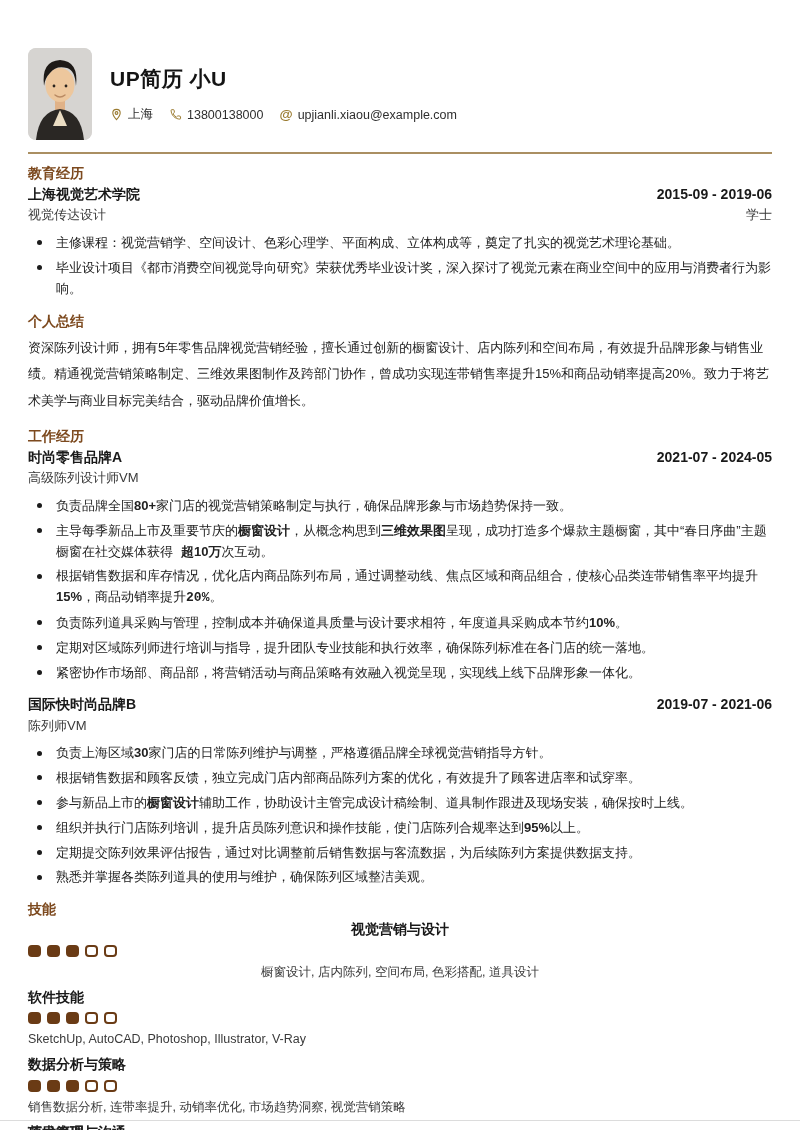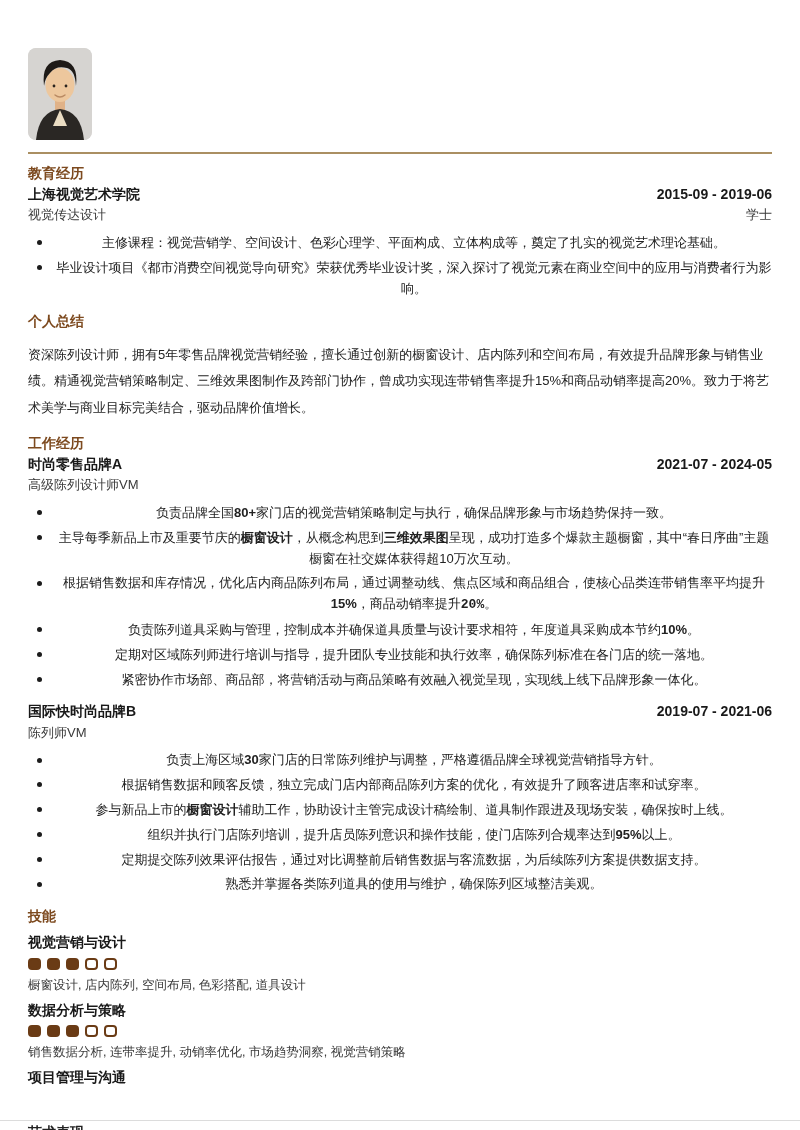--- a/index.html
+++ b/index.html
@@ -35,27 +35,27 @@
 
   
   .sec-title{font-size:14px;font-weight:700;color:var(--accent);margin-top:12px;line-height:1.3;}
   .sec-title.first{margin-top:10px;}
   .row{display:flex;justify-content:space-between;align-items:center;line-height:1.3;}
   .row.head{font-size:14px;font-weight:700;color:#191919;margin-top:3px;}
   .row.sub{font-size:13px;color:#3a3a3a;margin-top:4px;}
   ul.blts{list-style:none;margin-top:9px;}
   ul.blts li{
     position:relative;font-size:13px;line-height:1.6;color:#222;
-    padding-left:28px;margin-bottom:4px;text-align:center;
+    padding-left:28px;margin-bottom:4px;
   }
   ul.blts li::before{
     content:"";position:absolute;left:9px;top:.55em;
     width:5px;height:5px;border-radius:50%;background:#1c1c1c;
   }
-  .para{font-size:13px;line-height:2.05;color:#222;margin-top:12px;}
+  .para{font-size:13px;line-height:2.05;color:#222;margin-top:5px;}
   .job{margin-top:12px;}
   .job.first{margin-top:2px;}
 
   
   .skill-group{margin-top:8px;}
   .skill-name{font-size:14px;font-weight:700;color:#191919;line-height:1.3;}
   .dots{display:flex;gap:6px;margin-top:6px;}
   .dot{width:13px;height:12px;border:2.5px solid var(--dot);border-radius:4px;background:#fff;}
   .dot.filled{background:var(--dot);}
   .skill-kw{font-size:12.5px;color:#3a3a3a;margin-top:7px;line-height:1.3;}
@@ -83,20 +83,42 @@
           <path d="M8 92 Q11 63 32 61 Q53 63 56 92 Z" fill="#2a2724"></path>
           <path d="M25 78 L32 62 L39 78 Z" fill="#e9dcc3"></path>
           <ellipse cx="32" cy="37" rx="14.5" ry="17" fill="#edc79d"></ellipse>
           <path d="M16 38 Q13 13 32 12 Q51 13 48 38 Q47 22 39 20 Q28 17 22 25 Q17 30 16 38 Z" fill="#1e1a17"></path>
           <circle cx="26" cy="38" r="1.4" fill="#2a241f"></circle>
           <circle cx="38" cy="38" r="1.4" fill="#2a241f"></circle>
           <path d="M27 47 Q32 51 37 47" fill="none" stroke="#b98a63" stroke-width="1.4" stroke-linecap="round"></path>
         </g>
       </svg>
     </div>
+    <div class="id">
+      <h1>UP简历 小U</h1>
+      <div class="contact">
+        <span class="citem">
+          <svg class="iconsvg" width="13" height="13" viewBox="0 0 24 24">
+            <path d="M12 2.5C8.2 2.5 5.2 5.4 5.2 9.1c0 4.9 6.8 12.4 6.8 12.4s6.8-7.5 6.8-12.4c0-3.7-3-6.6-6.8-6.6z" fill="none" stroke="var(--gold)" stroke-width="2"></path>
+            <circle cx="12" cy="9.2" r="2.5" fill="none" stroke="var(--gold)" stroke-width="2"></circle>
+          </svg>
+          <span>上海</span>
+        </span>
+        <span class="citem">
+          <svg class="iconsvg" width="13" height="13" viewBox="0 0 24 24">
+            <path d="M7.5 10.6c1.4 2.7 3.6 4.9 6.3 6.3l2.1-2.1c.3-.3.7-.4 1-.3 1.1.4 2.2.6 3.4.6.6 0 1 .4 1 1v3.4c0 .6-.4 1-1 1C11.2 20.5 3.9 13.2 3.9 4.1c0-.6.5-1 1-1h3.5c.6 0 1 .4 1 1 0 1.2.2 2.3.6 3.4.1.3 0 .7-.3 1l-2.2 2.1z" fill="none" stroke="var(--gold)" stroke-width="1.8" stroke-linejoin="round"></path>
+          </svg>
+          <span>13800138000</span>
+        </span>
+        <span class="citem">
+          <span class="at-glyph">@</span>
+          <span>upjianli.xiaou@example.com</span>
+        </span>
+      </div>
+    </div>
   </div>
   <div class="rule"></div>
 
   <section>
     <h2 class="sec-title first">教育经历</h2>
     <div class="row head">
       <span>上海视觉艺术学院</span>
       <span>2015-09 - 2019-06</span>
     </div>
     <div class="row sub">
@@ -120,21 +142,21 @@
     <div class="job first">
       <div class="row head">
         <span>时尚零售品牌A</span>
         <span>2021-07 - 2024-05</span>
       </div>
       <div class="row sub">
         <span>高级陈列设计师VM</span>
       </div>
       <ul class="blts">
         <li><span>负责品牌全国</span><span style="font-weight: 700;">80+</span><span>家门店的视觉营销策略制定与执行，确保品牌形象与市场趋势保持一致。</span></li>
-        <li><span>主导每季新品上市及重要节庆的</span><span style="font-weight: 700;">橱窗设计</span><span>，从概念构思到</span><span style="font-weight: 700;">三维效果图</span><span>呈现，成功打造多个爆款主题橱窗，其中“春日序曲”主题橱窗在社交媒体获得</span><span style="font-weight: 400;">超10万</span><span>次互动。</span></li>
+        <li><span>主导每季新品上市及重要节庆的</span><span style="font-weight: 700;">橱窗设计</span><span>，从概念构思到</span><span style="font-weight: 700;">三维效果图</span><span>呈现，成功打造多个爆款主题橱窗，其中“春日序曲”主题橱窗在社交媒体获得</span><span style="font-weight: 700; margin-left: 8px;">超10万</span><span>次互动。</span></li>
         <li><span>根据销售数据和库存情况，优化店内商品陈列布局，通过调整动线、焦点区域和商品组合，使核心品类连带销售率平均提升</span><span style="font-weight: 700;">15%</span><span>，商品动销率提升</span><span style="font-weight: 700; font-family: Liberation Mono, monospace;">20%</span><span>。</span></li>
         <li><span>负责陈列道具采购与管理，控制成本并确保道具质量与设计要求相符，年度道具采购成本节约</span><span style="font-weight: 700;">10%</span><span>。</span></li>
         <li><span>定期对区域陈列师进行培训与指导，提升团队专业技能和执行效率，确保陈列标准在各门店的统一落地。</span></li>
         <li><span>紧密协作市场部、商品部，将营销活动与商品策略有效融入视觉呈现，实现线上线下品牌形象一体化。</span></li>
       </ul>
     </div>
 
     <div class="job">
       <div class="row head">
         <span>国际快时尚品牌B</span>
@@ -150,30 +172,41 @@
         <li><span>组织并执行门店陈列培训，提升店员陈列意识和操作技能，使门店陈列合规率达到</span><span style="font-weight: 700;">95%</span><span>以上。</span></li>
         <li><span>定期提交陈列效果评估报告，通过对比调整前后销售数据与客流数据，为后续陈列方案提供数据支持。</span></li>
         <li><span>熟悉并掌握各类陈列道具的使用与维护，确保陈列区域整洁美观。</span></li>
       </ul>
     </div>
   </section>
 
   <section>
     <h2 class="sec-title">技能</h2>
 
-    <div class="skill-group" style="margin-top:8px;">
+    <div class="skill-group" style="margin-top:2px;text-align:center;">
       <div class="skill-name">视觉营销与设计</div>
       <div class="dots">
           <span class="dot filled"></span>
           <span class="dot filled"></span>
           <span class="dot filled"></span>
           <span class="dot"></span>
           <span class="dot"></span>
         </div>
       <div class="skill-kw">橱窗设计, 店内陈列, 空间布局, 色彩搭配, 道具设计</div>
+    </div>
+    <div class="skill-group">
+      <div class="skill-name">软件技能</div>
+      <div class="dots">
+          <span class="dot filled"></span>
+          <span class="dot filled"></span>
+          <span class="dot filled"></span>
+          <span class="dot"></span>
+          <span class="dot"></span>
+        </div>
+      <div class="skill-kw">SketchUp, AutoCAD, Photoshop, Illustrator, V-Ray</div>
     </div>
     <div class="skill-group">
       <div class="skill-name">数据分析与策略</div>
       <div class="dots">
           <span class="dot filled"></span>
           <span class="dot filled"></span>
           <span class="dot filled"></span>
           <span class="dot"></span>
           <span class="dot"></span>
         </div>

